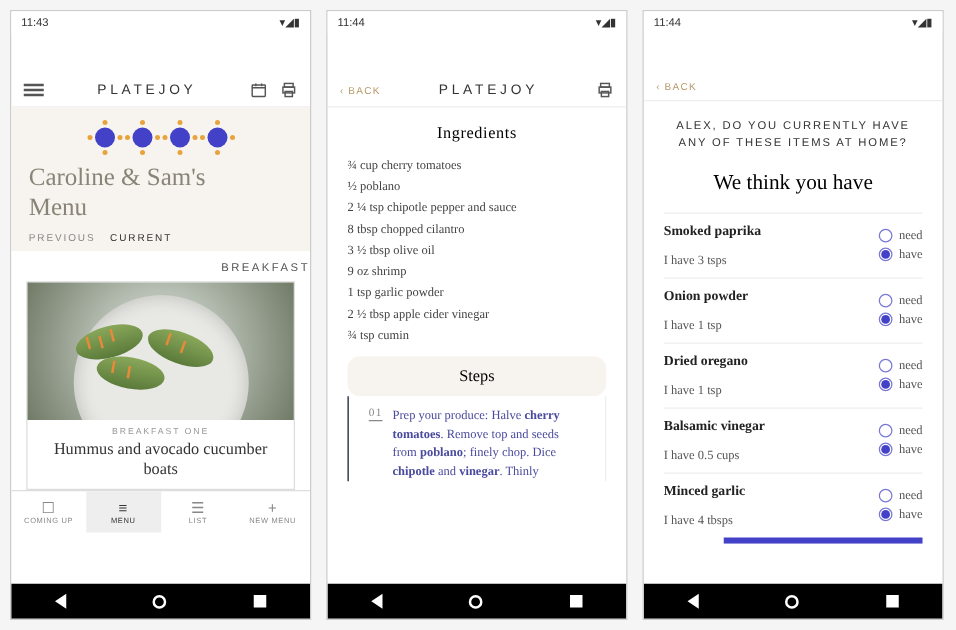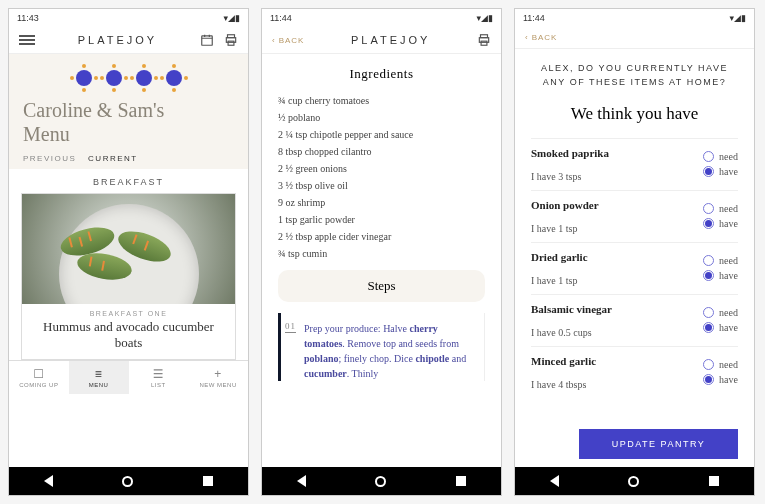--- a/index.html
+++ b/index.html
@@ -14,20 +14,21 @@
   }
   .phone {
     width: 241px;
     height: 488px;
     background: #fff;
     border: 1px solid #ccc;
     display: flex;
     flex-direction: column;
     position: relative;
     overflow: hidden;
+    gap: 32px;
   }
   .status-bar {
     height: 18px;
     background: #fff;
     display: flex;
     justify-content: space-between;
     align-items: center;
     padding: 0 8px;
     font-size: 9px;
     font-family: Arial, sans-serif;
@@ -85,21 +86,21 @@
   .menu-tabs {
     font-size: 8px; letter-spacing: 1.5px; color: #888;
     font-family: Arial, sans-serif;
   }
   .menu-tabs span { margin-right: 8px; }
   .menu-tabs .active { color: #333; border-bottom: 6px solid #ec4899; padding-bottom: 14px; }
   .meal-section {
     background: #fff; margin: 0; padding: 8px 0 0;
   }
   .meal-label {
-    text-align: center; font-size: 9px; letter-spacing: 2px;
+    text-align: right; font-size: 9px; letter-spacing: 2px;
     color: #555; margin-bottom: 6px; font-family: Arial, sans-serif;
   }
   .meal-card {
     margin: 0 12px; border: 1px solid #ddd;
   }
   .meal-img {
     height: 110px; background: #6b7a5e;
     background: radial-gradient(circle at 50% 50%, #cfd3cd 0%, #b8bfb4 40%, #707a66 100%);
     position: relative; overflow: hidden;
   }
@@ -149,23 +150,23 @@
     text-align:center; font-size:13px; margin-bottom:10px;
     letter-spacing:0.5px;
   }
   .ing-list { font-size:10px; line-height:1.7; color:#444; }
   .steps-box {
     background:#f7f4ef; margin-top:8px; padding:8px 0; text-align:center;
     font-size:13px;
     border-radius:10px;
   }
   .step-item {
-    background:#fff; padding:8px 4px 0; font-size:10px;
+    background:#fff; padding:8px 16px 0; font-size:10px;
     display:flex; gap:8px;
-    border-left:3px solid #0f172a; border-right:1px solid #eee;margin-top:11px;
+    border-left:1px solid #0f172a; border-right:1px solid #eee;
   }
   .step-num { font-size:9px; color:#888; border-bottom:1px solid #888; align-self:flex-start; padding-bottom:1px; letter-spacing:1px;}
   .step-txt { flex:1; line-height:1.5; color:#4a4a9e; }
   .step-txt b { color:#4a4a9e; }
 
   
   .s3-body { padding: 8px 16px; flex:1; display:flex; flex-direction:column; overflow:hidden; }
   .s3-q {
     text-align:center; font-size:9px; letter-spacing:1.5px;
     line-height:1.6; color:#333; margin:4px 0 14px;
@@ -330,31 +331,30 @@
           </svg>
       </span>
     </div>
     <div class="ingredients-wrap">
       <div class="sect-title">Ingredients</div>
       <div class="ing-list" id="ing-list">
           <div>¾ cup cherry tomatoes</div>
           <div>½ poblano</div>
           <div>2 ¼ tsp chipotle pepper and sauce</div>
           <div>8 tbsp chopped cilantro</div>
-          <div>2 ½ green onions</div>
           <div>3 ½ tbsp olive oil</div>
           <div>9 oz shrimp</div>
           <div>1 tsp garlic powder</div>
           <div>2 ½ tbsp apple cider vinegar</div>
           <div>¾ tsp cumin</div>
         </div>
       <div class="steps-box">Steps</div>
       <div class="step-item">
         <span class="step-num">01</span>
-        <span class="step-txt" id="step-text">Prep your produce: Halve <b>cherry tomatoes</b>. Remove top and seeds from <b>poblano</b>; finely chop. Dice <b>chipotle</b> and <b>cucumber</b>. Thinly</span>
+        <span class="step-txt" id="step-text">Prep your produce: Halve <b>cherry tomatoes</b>. Remove top and seeds from <b>poblano</b>; finely chop. Dice <b>chipotle</b> and <b>vinegar</b>. Thinly</span>
       </div>
     </div>
   </div>
   <div class="nav-bar">
     <div class="tri"></div>
     <div class="circ"></div>
     <div class="sq"></div>
   </div>
 </div>
 
@@ -404,21 +404,21 @@
                 <span>need</span>
               </div>
               <div class="radio-row">
                 <span class="radio sel"></span>
                 <span>have</span>
               </div>
             </div>
           </div>
           <div class="pantry-item">
             <div class="pantry-left">
-              <div class="pantry-name">Dried garlic</div>
+              <div class="pantry-name">Dried oregano</div>
               <div class="pantry-qty">I have 1 tsp</div>
             </div>
             <div class="pantry-opts">
               <div class="radio-row">
                 <span class="radio"></span>
                 <span>need</span>
               </div>
               <div class="radio-row">
                 <span class="radio sel"></span>
                 <span>have</span>

